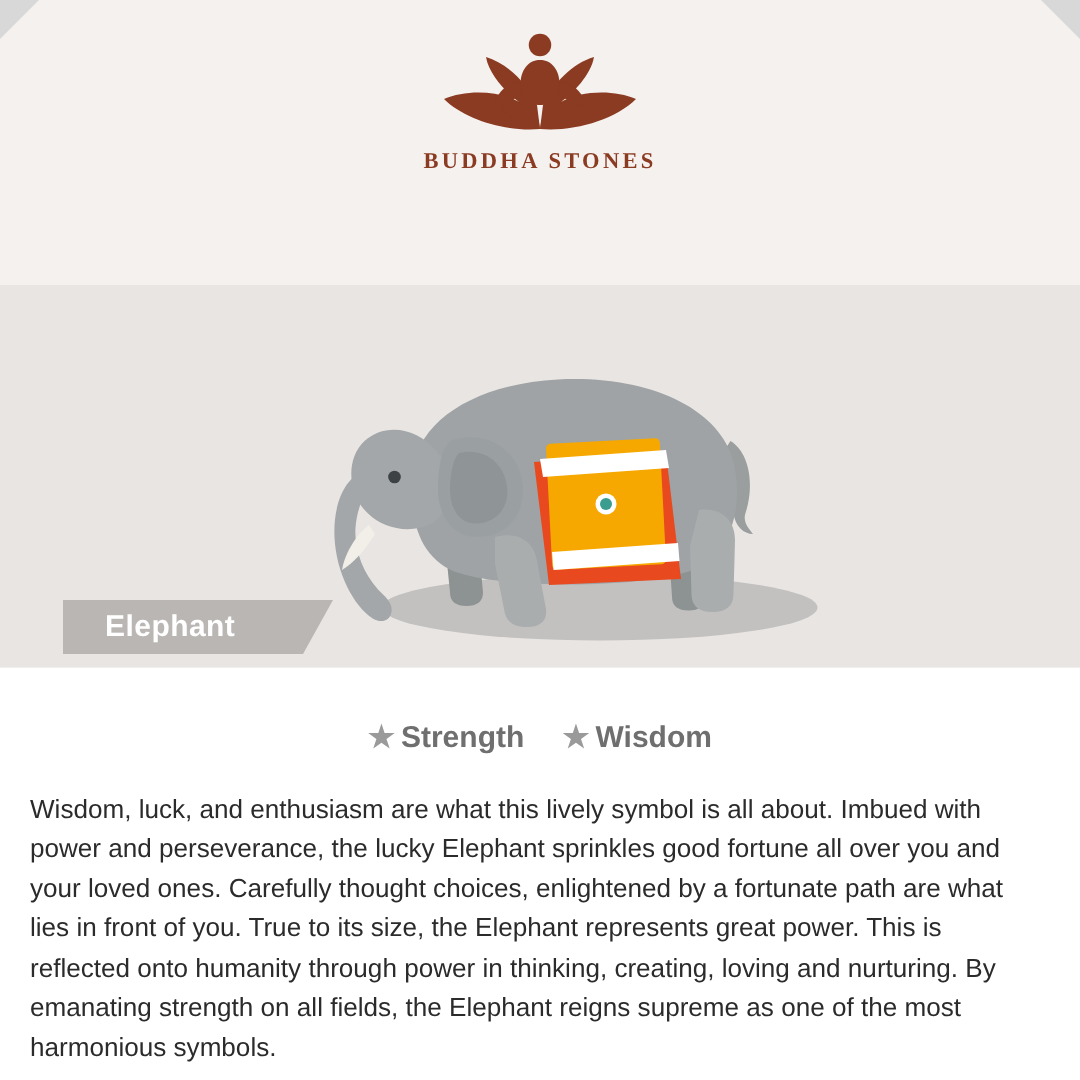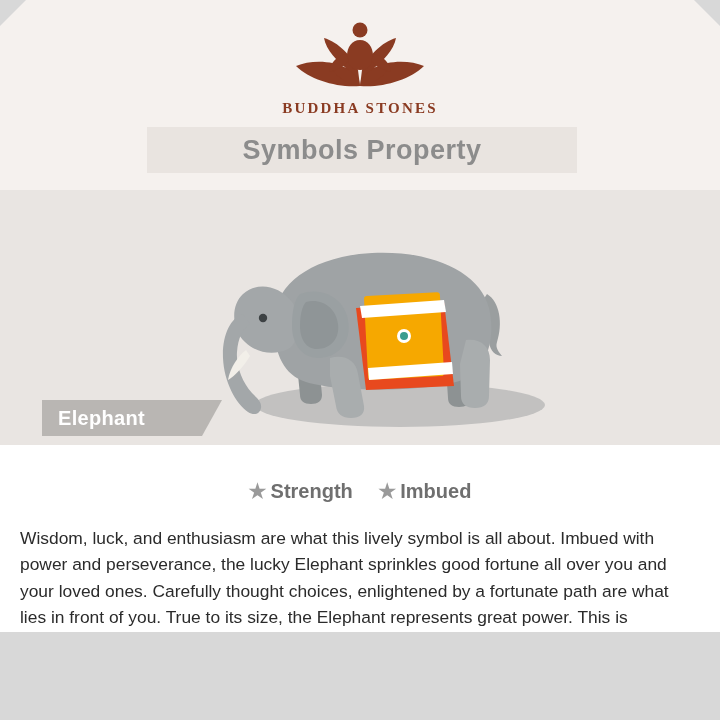--- a/index.html
+++ b/index.html
@@ -9,21 +9,21 @@
   body {
     width: 720px;
     height: 720px;
     font-family: "Liberation Sans", sans-serif;
     background: #d8d8d8;
     overflow: hidden;
   }
   .page {
     position: relative;
     width: 720px;
-    height: 632px;
+    height: 720px;
     background: #d8d8d8;
     overflow: hidden;
   }
   
   .top-band {
     position: absolute;
     left: 0;
     top: 0;
     width: 720px;
     height: 190px;
@@ -88,21 +88,21 @@
     left: 42px;
     top: 400px;
     width: 180px;
     height: 36px;
     background: #b9b6b3;
     clip-path: polygon(0 0, 180px 0, 160px 36px, 0 36px);
     display: flex;
     align-items: center;
   }
   .label-tag .label-text {
-    margin-left: 16px;
+    margin-left: 28px;
     font-size: 20px;
     font-weight: bold;
     color: #ffffff;
     letter-spacing: 0.3px;
   }
   
   .bottom-panel {
     position: absolute;
     left: 0;
     top: 445px;
@@ -168,23 +168,20 @@
 
         <path d="M80 24 C88 24 93 31 93 40 C93 48 88 54 80 54 C72 54 67 48 67 40 C67 31 72 24 80 24 Z"></path>
 
         <path d="M66 38 C56 40 50 48 49 56 C57 54 64 50 69 45 Z"></path>
         <path d="M94 38 C104 40 110 48 111 56 C103 54 96 50 91 45 Z"></path>
       </g>
     </svg>
     <div class="logo-text">BUDDHA STONES</div>
   </div>
 
-  <div class="title-bar">
-    <span class="title-text">Symbols Property</span>
-  </div>
 
   <div class="stage">
     <svg class="stage-inner" width="720" height="255" viewBox="0 0 720 255">
 
       <ellipse cx="400" cy="215" rx="145" ry="22" fill="#c2c1c0"></ellipse>
 
       <path d="M487 104 C500 112 503 134 497 152 C495 158 499 162 502 166 C496 166 490 161 489 152 C487 138 488 120 483 110 Z" fill="#9a9e9f"></path>
 
       <path d="M452 160 C460 160 468 164 469 176 L470 208 C470 214 466 217 459 217 C452 217 448 214 448 208 L446 178 Z" fill="#8d9293"></path>
 
@@ -222,21 +219,21 @@
   <div class="label-tag">
     <span class="label-text">Elephant</span>
   </div>
 
   <div class="bottom-panel">
     <div class="traits">
       <span class="trait">
         <span class="star">★</span><span>Strength</span>
       </span>
       <span class="trait">
-        <span class="star">★</span><span>Imbued</span>
+        <span class="star">★</span><span>Wisdom</span>
       </span>
     </div>
     <p class="body-copy">Wisdom, luck, and enthusiasm are what this lively symbol is all about. Imbued with power and perseverance, the lucky Elephant sprinkles good fortune all over you and your loved ones. Carefully thought choices, enlightened by a fortunate path are what lies in front of you. True to its size, the Elephant represents great power. This is reflected onto humanity through power in thinking, creating, loving and nurturing. By emanating strength on all fields, the Elephant reigns supreme as one of the most harmonious symbols.</p>
   </div>
 
   <div class="notch tl"></div>
   <div class="notch tr"></div>
 
 </div>
 

